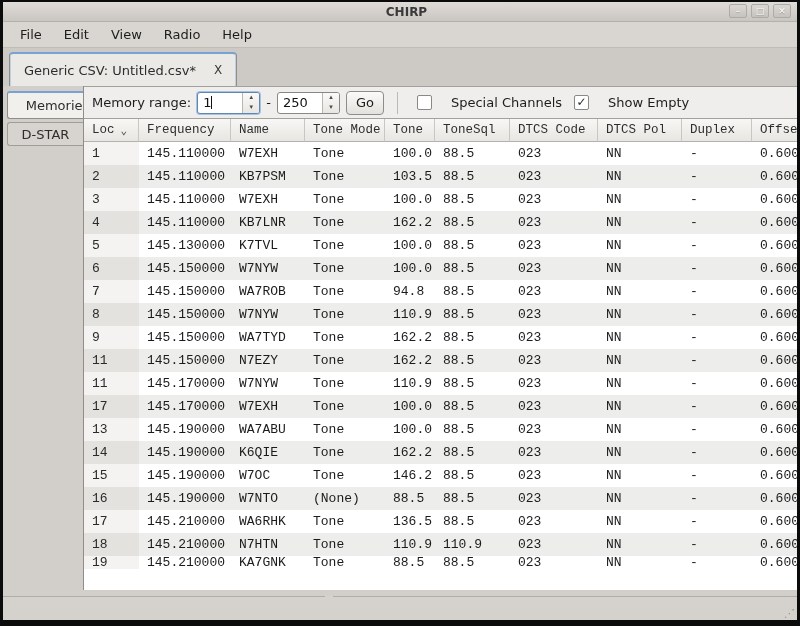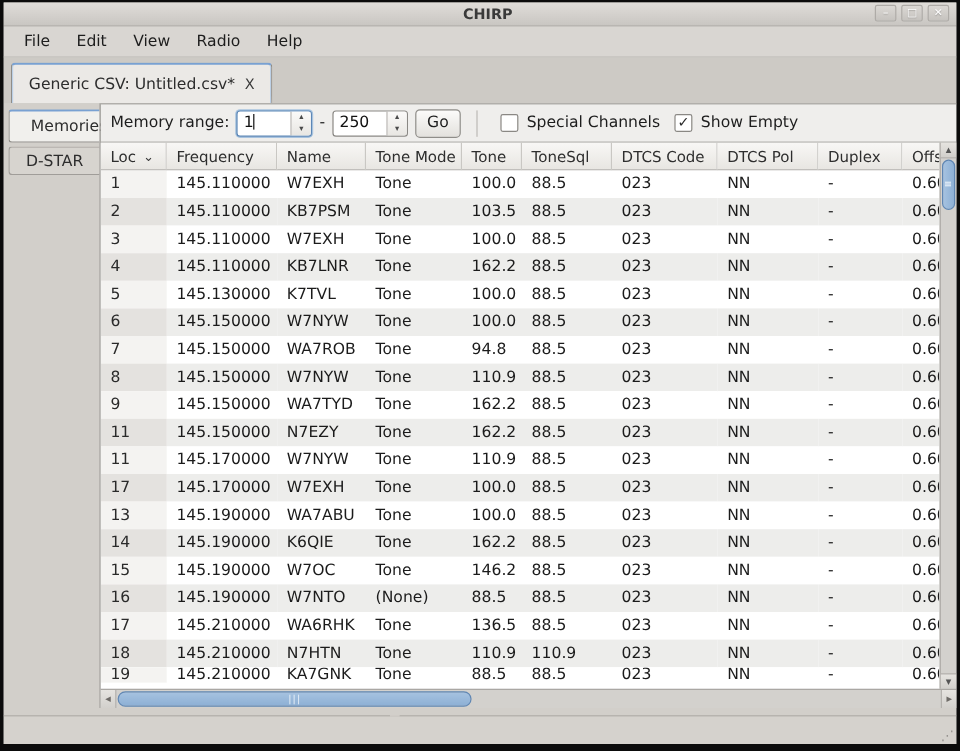--- a/index.html
+++ b/index.html
@@ -21,21 +21,21 @@
              color:#fdfdfd; font-size:9px; line-height:12px; text-align:center;
              text-shadow:0 1px 1px rgba(0,0,0,.25); cursor:default; }
 
   
   .menubar { height:26px; flex:0 0 26px; background:#d9d6d2; display:flex; align-items:center;
              padding-left:6px; border-bottom:1px solid #c0bdb9; }
   .menu-item { padding:3px 11px; font-size:13px; color:#1d1d1d; }
 
   
   .tabbar { height:38px; flex:0 0 38px; background:#cdcac5; padding:4px 0 0 6px; display:flex; }
-  .doc-tab { height:34px; display:flex; align-items:center; gap:8px; padding:0 14px;
+  .doc-tab { height:34px; display:flex; align-items:center; gap:18px; padding:0 14px;
              background:#ebe9e6; border:1px solid #8f8d89; border-bottom:none;
              border-top:2px solid #79a1d2; border-radius:4px 4px 0 0;
              box-shadow:inset 1px 0 0 #bcd0e6, inset -1px 0 0 #bcd0e6; }
   .doc-tab-label { font-size:13px; color:#2d2d2d; }
   .doc-tab-close { font-size:12px; color:#3a3a3a; }
 
   
   .content { flex:1; display:flex; min-height:0; }
   .side-tabs { width:80px; flex:0 0 80px; background:#d2cfca; padding-top:3px; }
   .side-tab { height:24px; margin:0 0 3px 4px; display:flex; align-items:center; justify-content:center;
@@ -56,28 +56,28 @@
   .spin-input { width:44px; padding:2px 1px 0 5px; font-size:13px; color:#111;
                 white-space:nowrap; overflow:hidden; }
   .caret { display:inline-block; width:1px; height:13px; background:#111; vertical-align:-2px; }
   .spin-btns { width:17px; display:flex; flex-direction:column; border-left:1px solid #b9b7b3;
                background:linear-gradient(#fbfaf9,#e8e6e2); }
   .spin-btn { flex:1; font-size:7px; line-height:9px; text-align:center; color:#4a4a4a; }
   .go-btn { height:24px; padding:0 9px; font-size:13px; color:#1d1d1d;
             background:linear-gradient(#fcfbfa,#e3e1dd); border:1px solid #8f8d89;
             border-radius:4px; display:flex; align-items:center; }
   .tb-sep { width:1px; height:22px; background:#bcb9b5; margin:0 7px; }
-  .chk-group { display:flex; align-items:center; gap:7px; margin-left:6px; }
+  .chk-group { display:flex; align-items:center; gap:19px; margin-left:6px; }
   .checkbox { width:15px; height:15px; border:1px solid #8a8884; border-radius:2px;
               background:#fff; font-size:12px; font-weight:bold; line-height:13px;
               text-align:center; color:#2a2a2a; }
   .checkbox.empty { color:transparent; }
 
   
-  .table-wrap { flex:1; display:flex; flex-direction:column; min-height:0; background:#ffffff; }
+  .table-wrap { flex:1; display:flex; flex-direction:row; min-height:0; background:#ffffff;font-family:Liberation Mono, monospace; }
   .grid-zone { flex:1; display:flex; min-height:0; }
   .grid { flex:1; min-width:0; display:flex; flex-direction:column; overflow:hidden; background:#fff; }
   .hrow { display:flex; height:23px; flex:0 0 23px; }
   .hcell { display:flex; align-items:center; padding-left:8px; gap:6px;
            background:linear-gradient(#f8f7f5,#e8e6e2); border-right:1px solid #c9c7c3;
            border-bottom:1px solid #b3b1ad; font-size:12.5px; color:#2e2e2e;
            white-space:nowrap; overflow:hidden; flex-shrink:0; }
   .sort { font-size:11px; color:#3a3a3a; }
   .row { display:flex; height:23px; flex:0 0 23px; }
   .cell { display:flex; align-items:center; padding-left:8px; font-size:13px; color:#1b1b1b;

